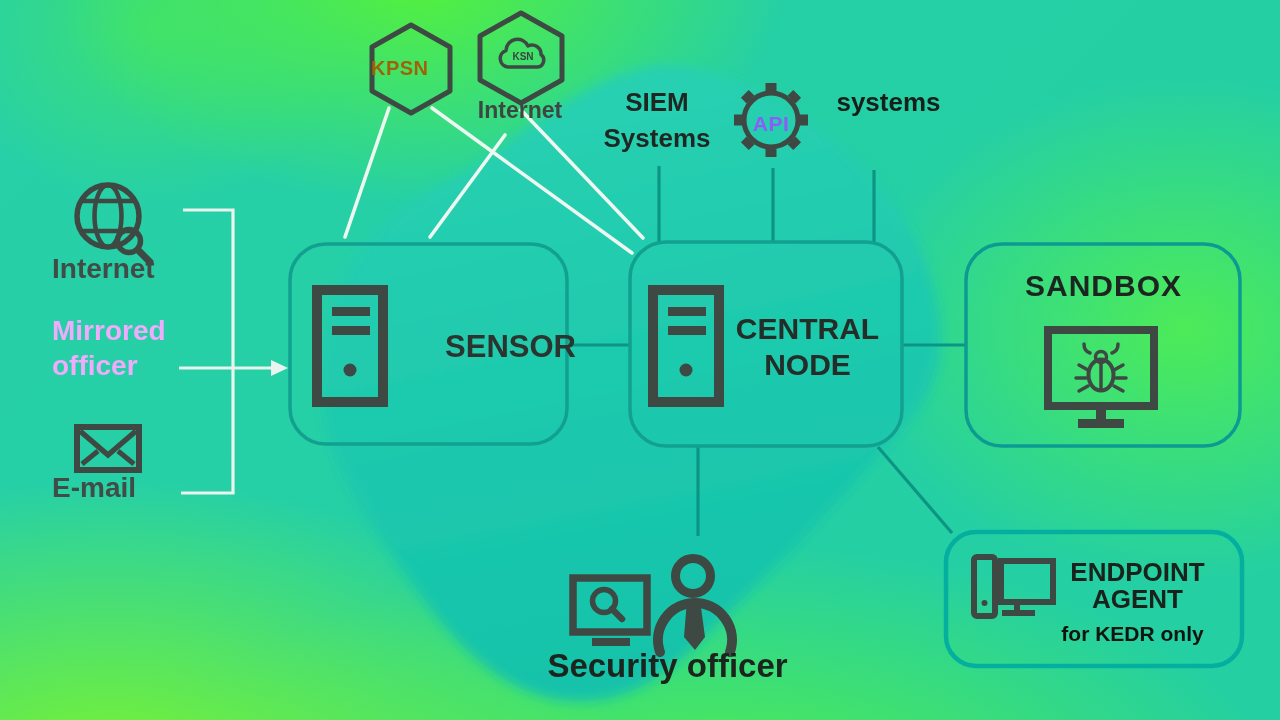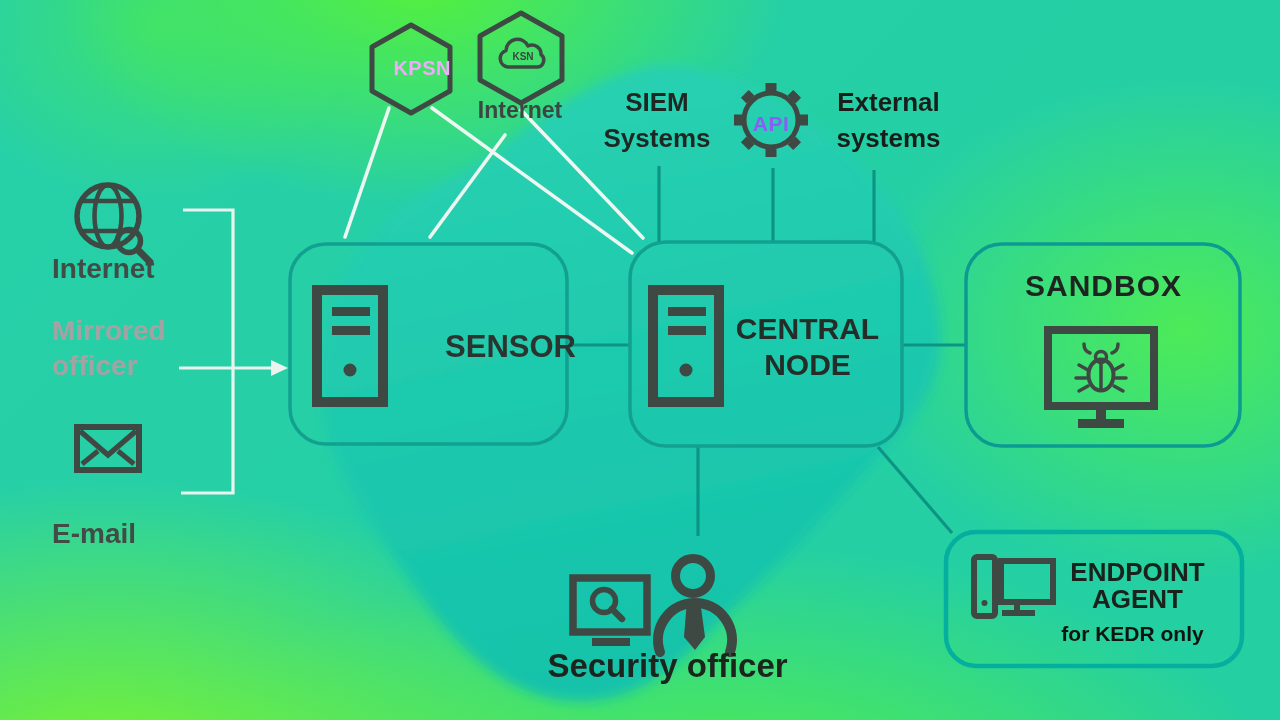--- a/index.html
+++ b/index.html
@@ -12,29 +12,29 @@
     background:
       radial-gradient(ellipse 540px 330px at 420px -20px, #55f13a 0%, rgba(85,241,58,0) 68%),
       radial-gradient(ellipse 300px 250px at 150px 30px, rgba(85,241,58,0.45) 0%, rgba(85,241,58,0) 70%),
       radial-gradient(ellipse 470px 360px at 1185px 330px, #4deb58 0%, rgba(77,235,88,0) 70%),
       radial-gradient(ellipse 720px 430px at 110px 790px, #80f628 0%, rgba(128,246,40,0) 72%),
       radial-gradient(ellipse 820px 380px at 720px 810px, #55ef47 0%, rgba(85,239,71,0) 70%),
       linear-gradient(135deg, #27d0a8 0%, #24cfa2 100%);
   }
   svg.scene { position:absolute; left:0; top:0; }
   .lbl { position:absolute; font-weight:bold; white-space:nowrap; }
-  #lbl-kpsn        { left:371px; top:57px;  width:80px;  text-align:right; font-size:20px; color:#f0abfc; letter-spacing:.5px; }
+  #lbl-kpsn        { left:371px; top:57px;  width:80px;  text-align:left; font-size:20px; color:#a16207; letter-spacing:.5px; }
   #lbl-ksn         { left:496px; top:51px;  width:54px;  text-align:center; font-size:10px; color:#3a443e; }
   #lbl-internet-top{ left:455px; top:97px;  width:130px; text-align:center; font-size:23px; color:#3d4741; }
   #lbl-siem        { left:582px; top:84px;  width:150px; text-align:center; font-size:26px; line-height:36px; color:#1f2722; }
   #lbl-external    { left:806px; top:84px;  width:165px; text-align:center; font-size:26px; line-height:36px; color:#181f1a; }
   #lbl-api         { left:731px; top:112px; width:80px;  text-align:center; font-size:21px; color:#8b5cf6; letter-spacing:.5px; }
   #lbl-internet-l  { left:52px;  top:253px; font-size:28px; color:#414c46; }
-  #lbl-mirrored    { left:52px;  top:313px; font-size:28px; line-height:35px; color:#a3a3a3; }
-  #lbl-email       { left:52px;  top:472px; font-size:28px; color:#414c46;margin-top:46px; }
+  #lbl-mirrored    { left:52px;  top:313px; font-size:28px; line-height:35px; color:#f0abfc; }
+  #lbl-email       { left:52px;  top:472px; font-size:28px; color:#414c46; }
   #lbl-sensor      { left:398px; top:329px; width:145px; text-align:center; font-size:31px; color:#2b342e;margin-left:40px; }
   #lbl-central     { left:725px; top:311px; width:165px; text-align:center; font-size:30px; line-height:36px; color:#242d27; }
   #lbl-sandbox     { left:1001px;top:269px; width:205px; text-align:center; font-size:30px; letter-spacing:1px; color:#1d2520; }
   #lbl-endpoint    { left:1050px;top:559px; width:175px; text-align:center; font-size:26px; line-height:27px; color:#1a221c; }
   #lbl-kedr        { left:1030px;top:622px; width:205px; text-align:center; font-size:21px; color:#0d150e; }
   #lbl-officer     { left:515px; top:647px; width:305px; text-align:center; font-size:33px; color:#1c241e; }
 </style>
 </head>
 <body>
 
@@ -192,21 +192,20 @@
   <div class="lbl" id="lbl-internet-top">Internet</div>
 
   <div class="lbl" id="lbl-siem">
     <div>SIEM</div>
     <div>Systems</div>
   </div>
 
   <div class="lbl" id="lbl-api">API</div>
 
   <div class="lbl" id="lbl-external">
-    <div>External</div>
     <div>systems</div>
   </div>
 
   <div class="lbl" id="lbl-internet-l">Internet</div>
 
   <div class="lbl" id="lbl-mirrored">
     <div>Mirrored</div>
     <div>officer</div>
   </div>
 

